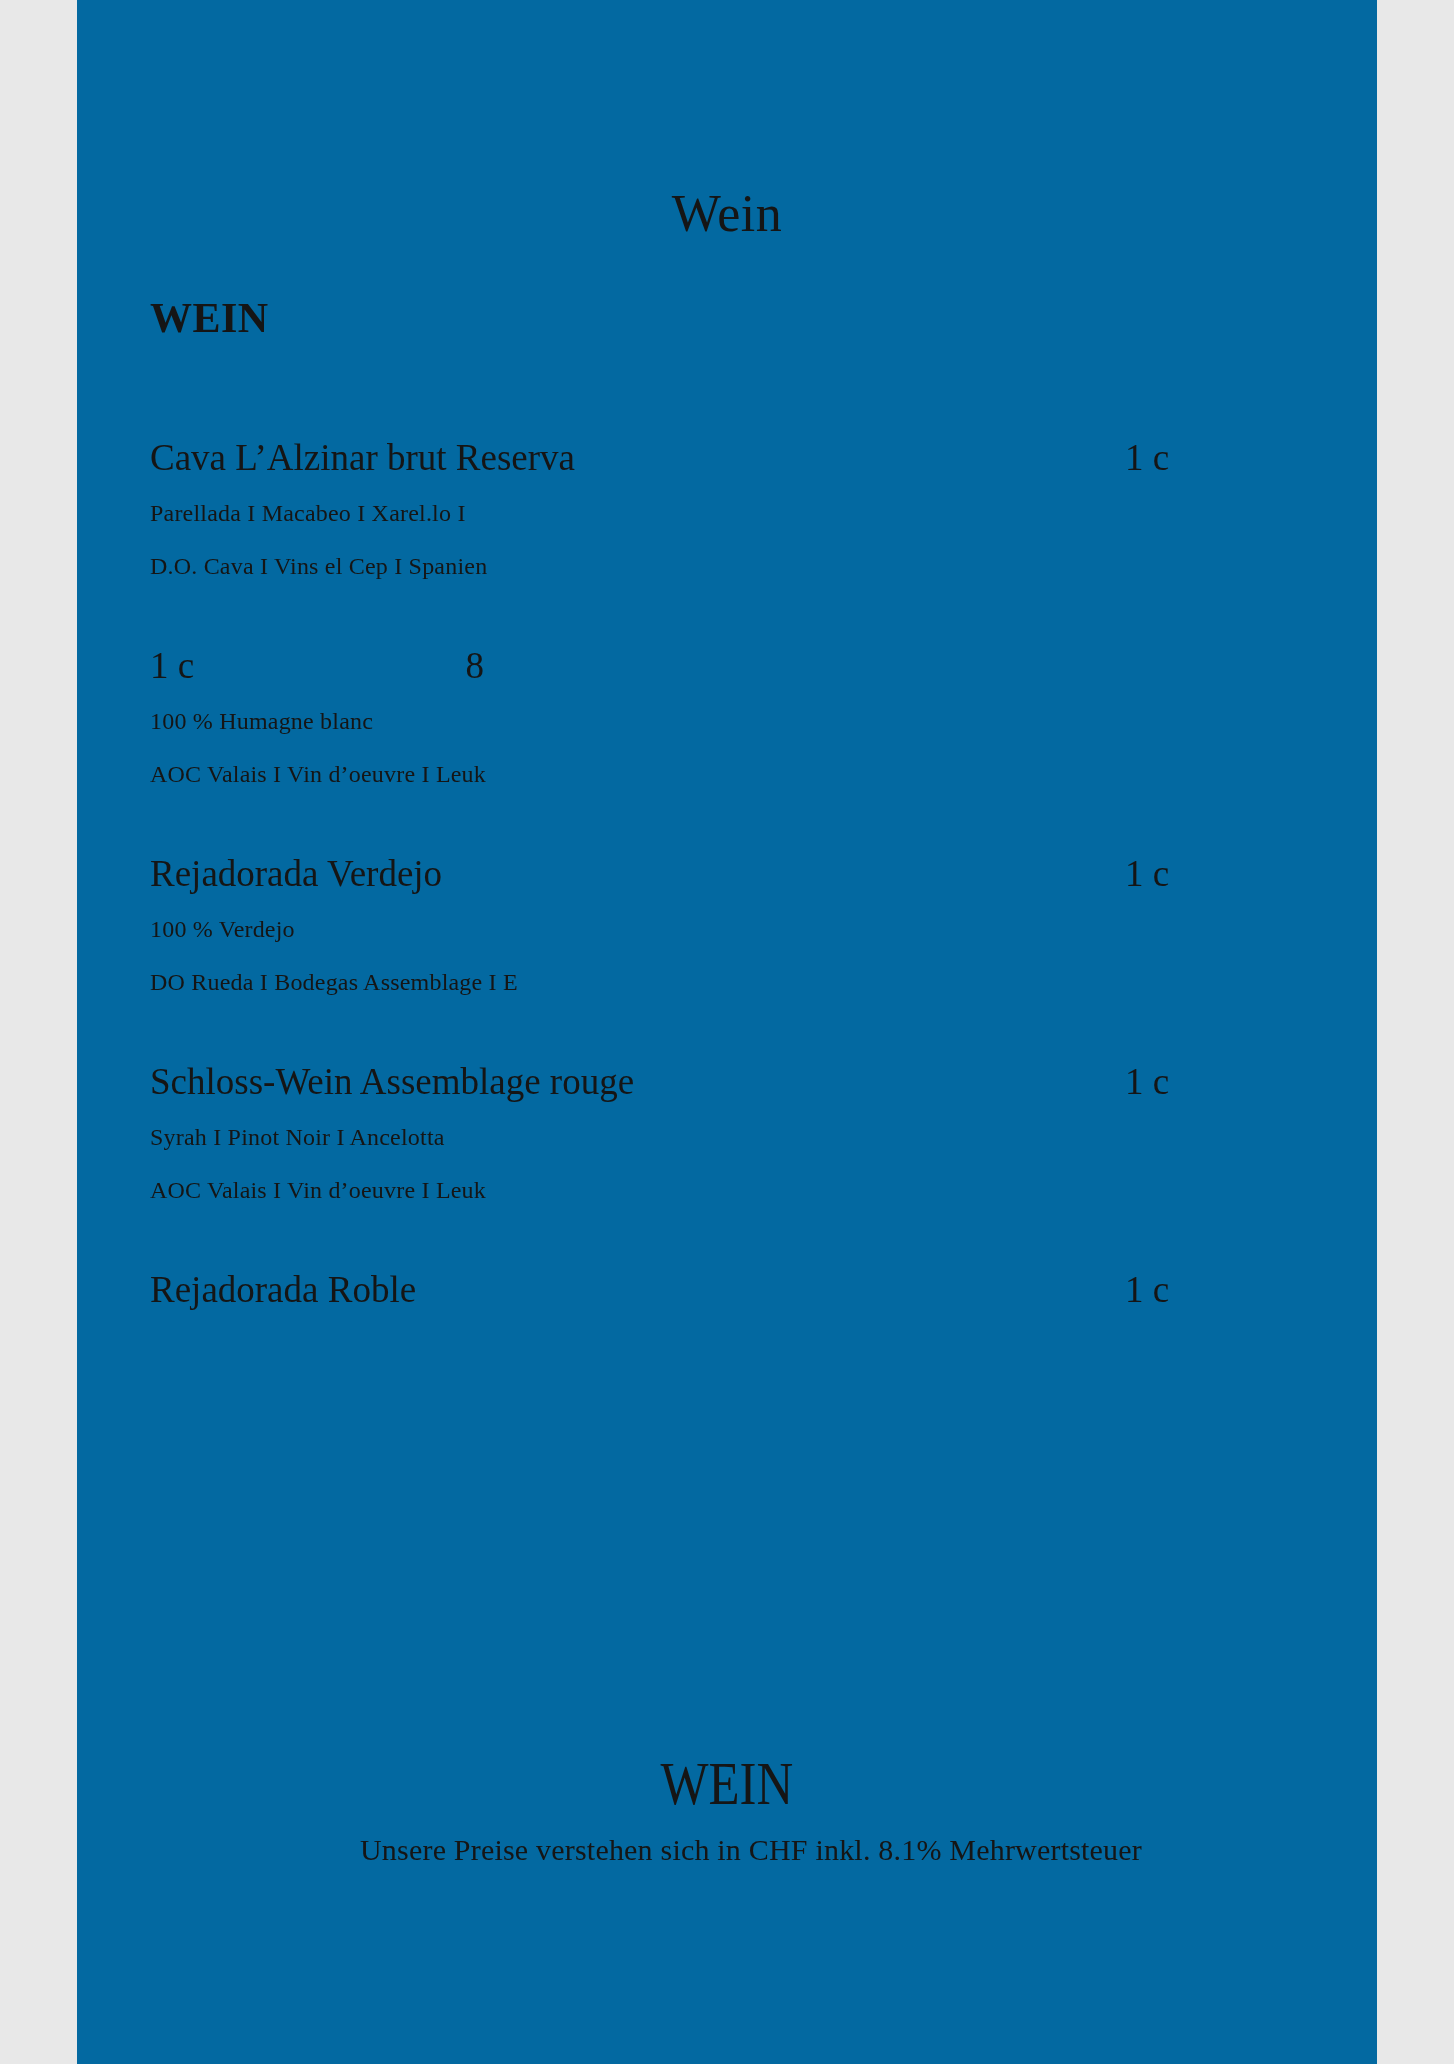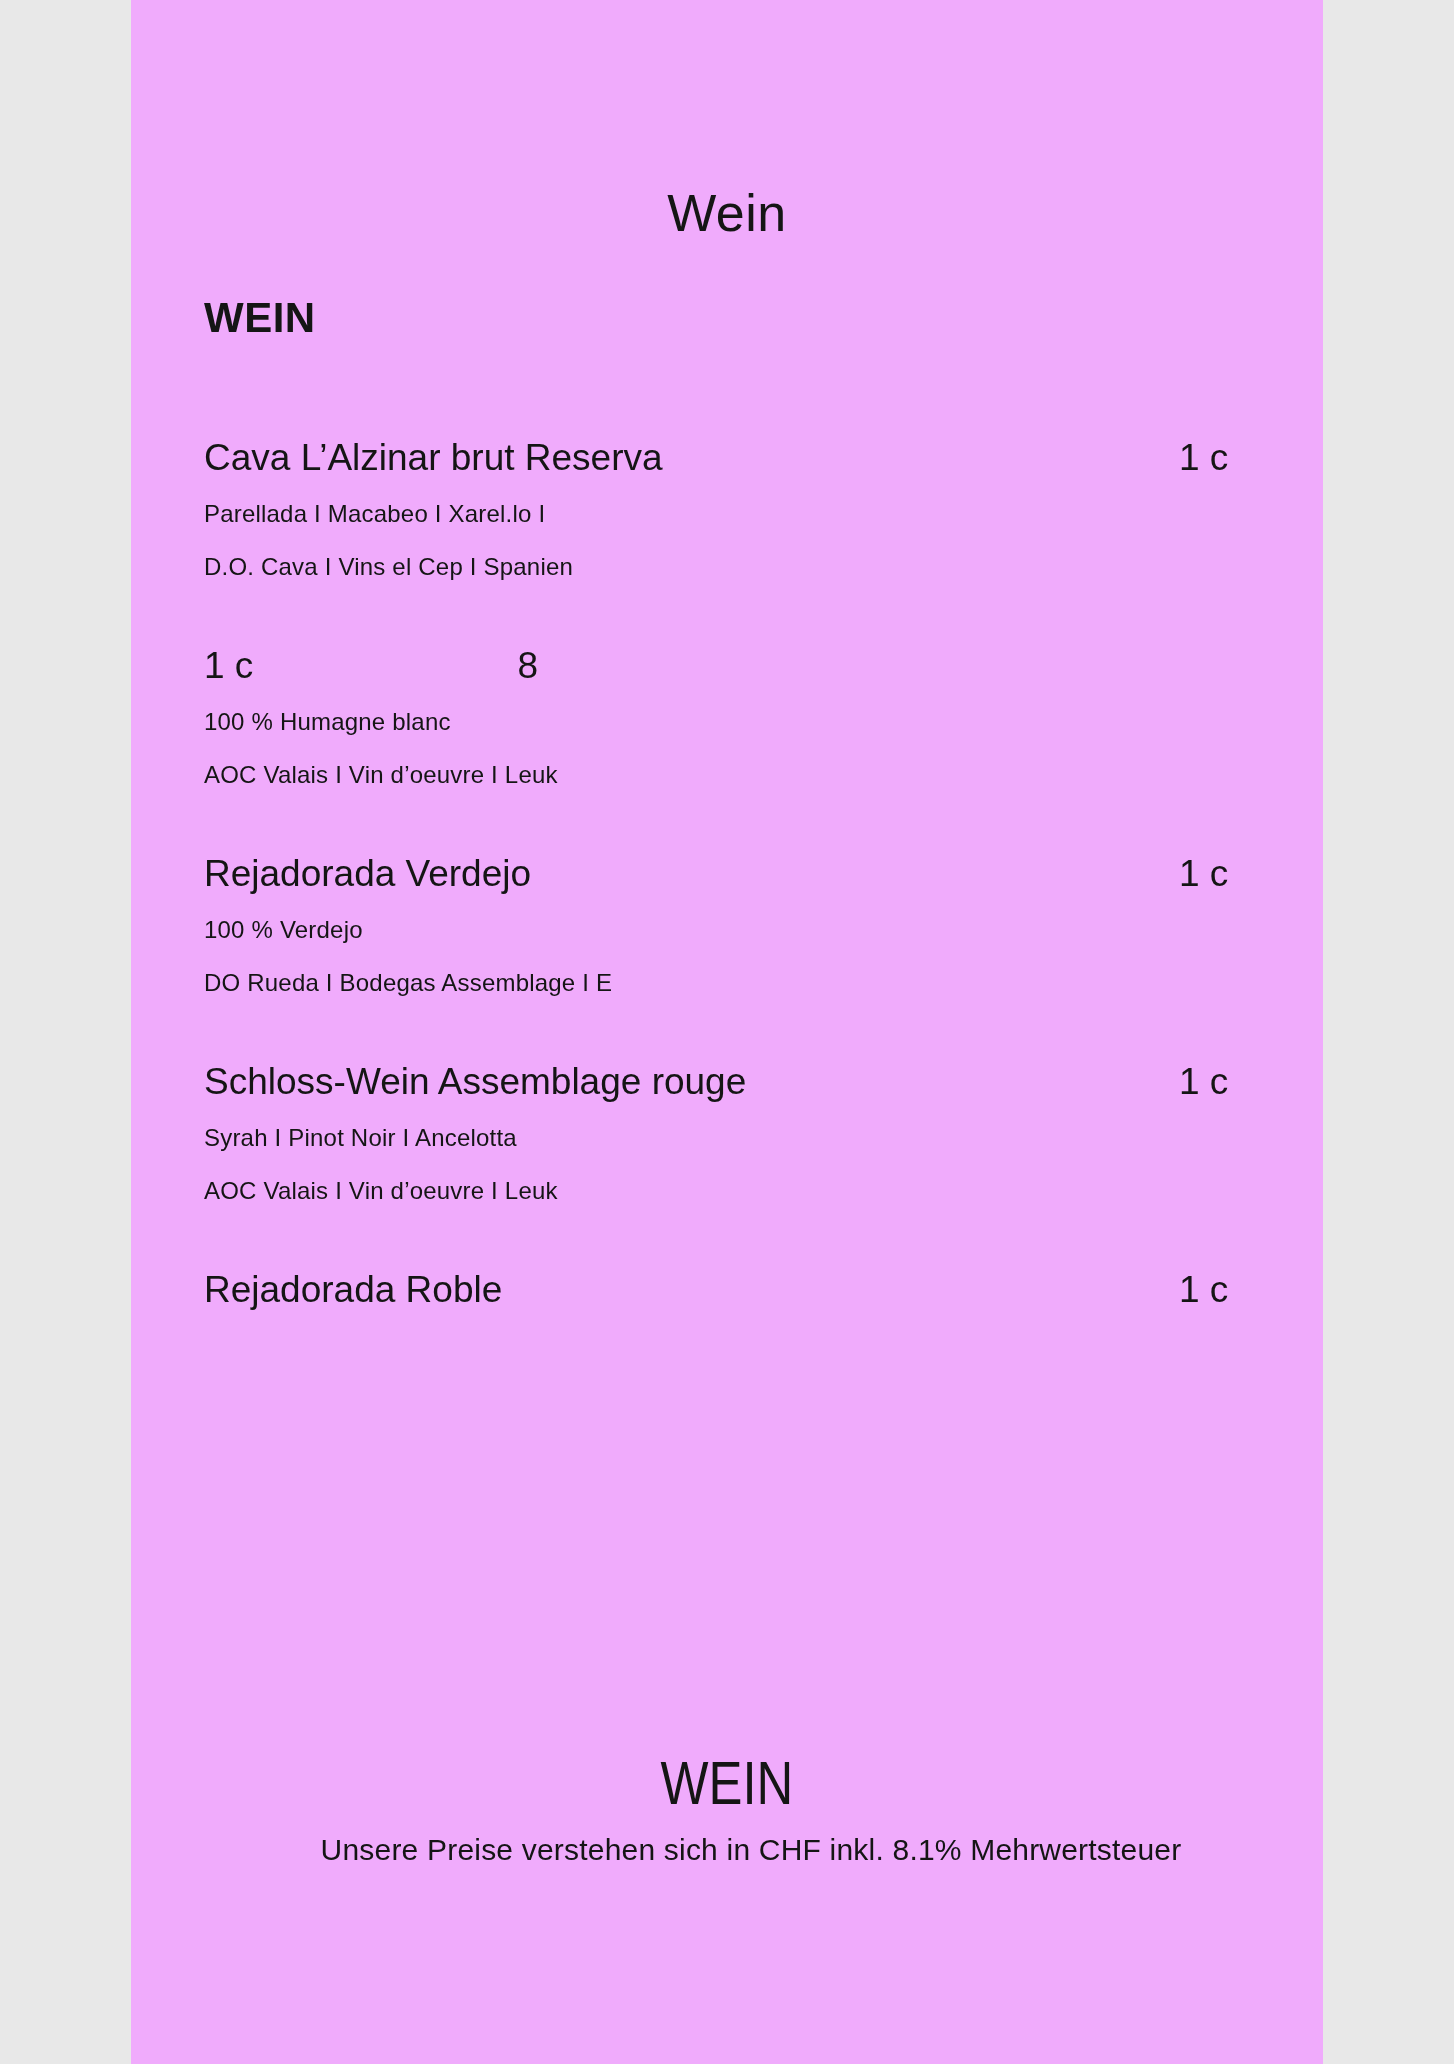--- a/index.html
+++ b/index.html
@@ -1,23 +1,23 @@
 <!DOCTYPE html>
 <html><head>
 <meta charset="utf-8">
 <style>
   html, body { margin: 0; padding: 0; background: #e8e8e8; }
   .page {
     position: relative;
-    width: 1192px;
+    width: 1300px;
     height: 2064px;
     margin: 0 auto;
-    background: #f0abfc;
+    background: #0369a1;
     color: #151515;
-    font-family: Liberation Sans, sans-serif;
+    font-family: Liberation Serif, serif;
     overflow: hidden;
   }
 
   
   .top-title {
     position: absolute;
     top: 185px;
     left: 0;
     width: 100%;
     text-align: center;

